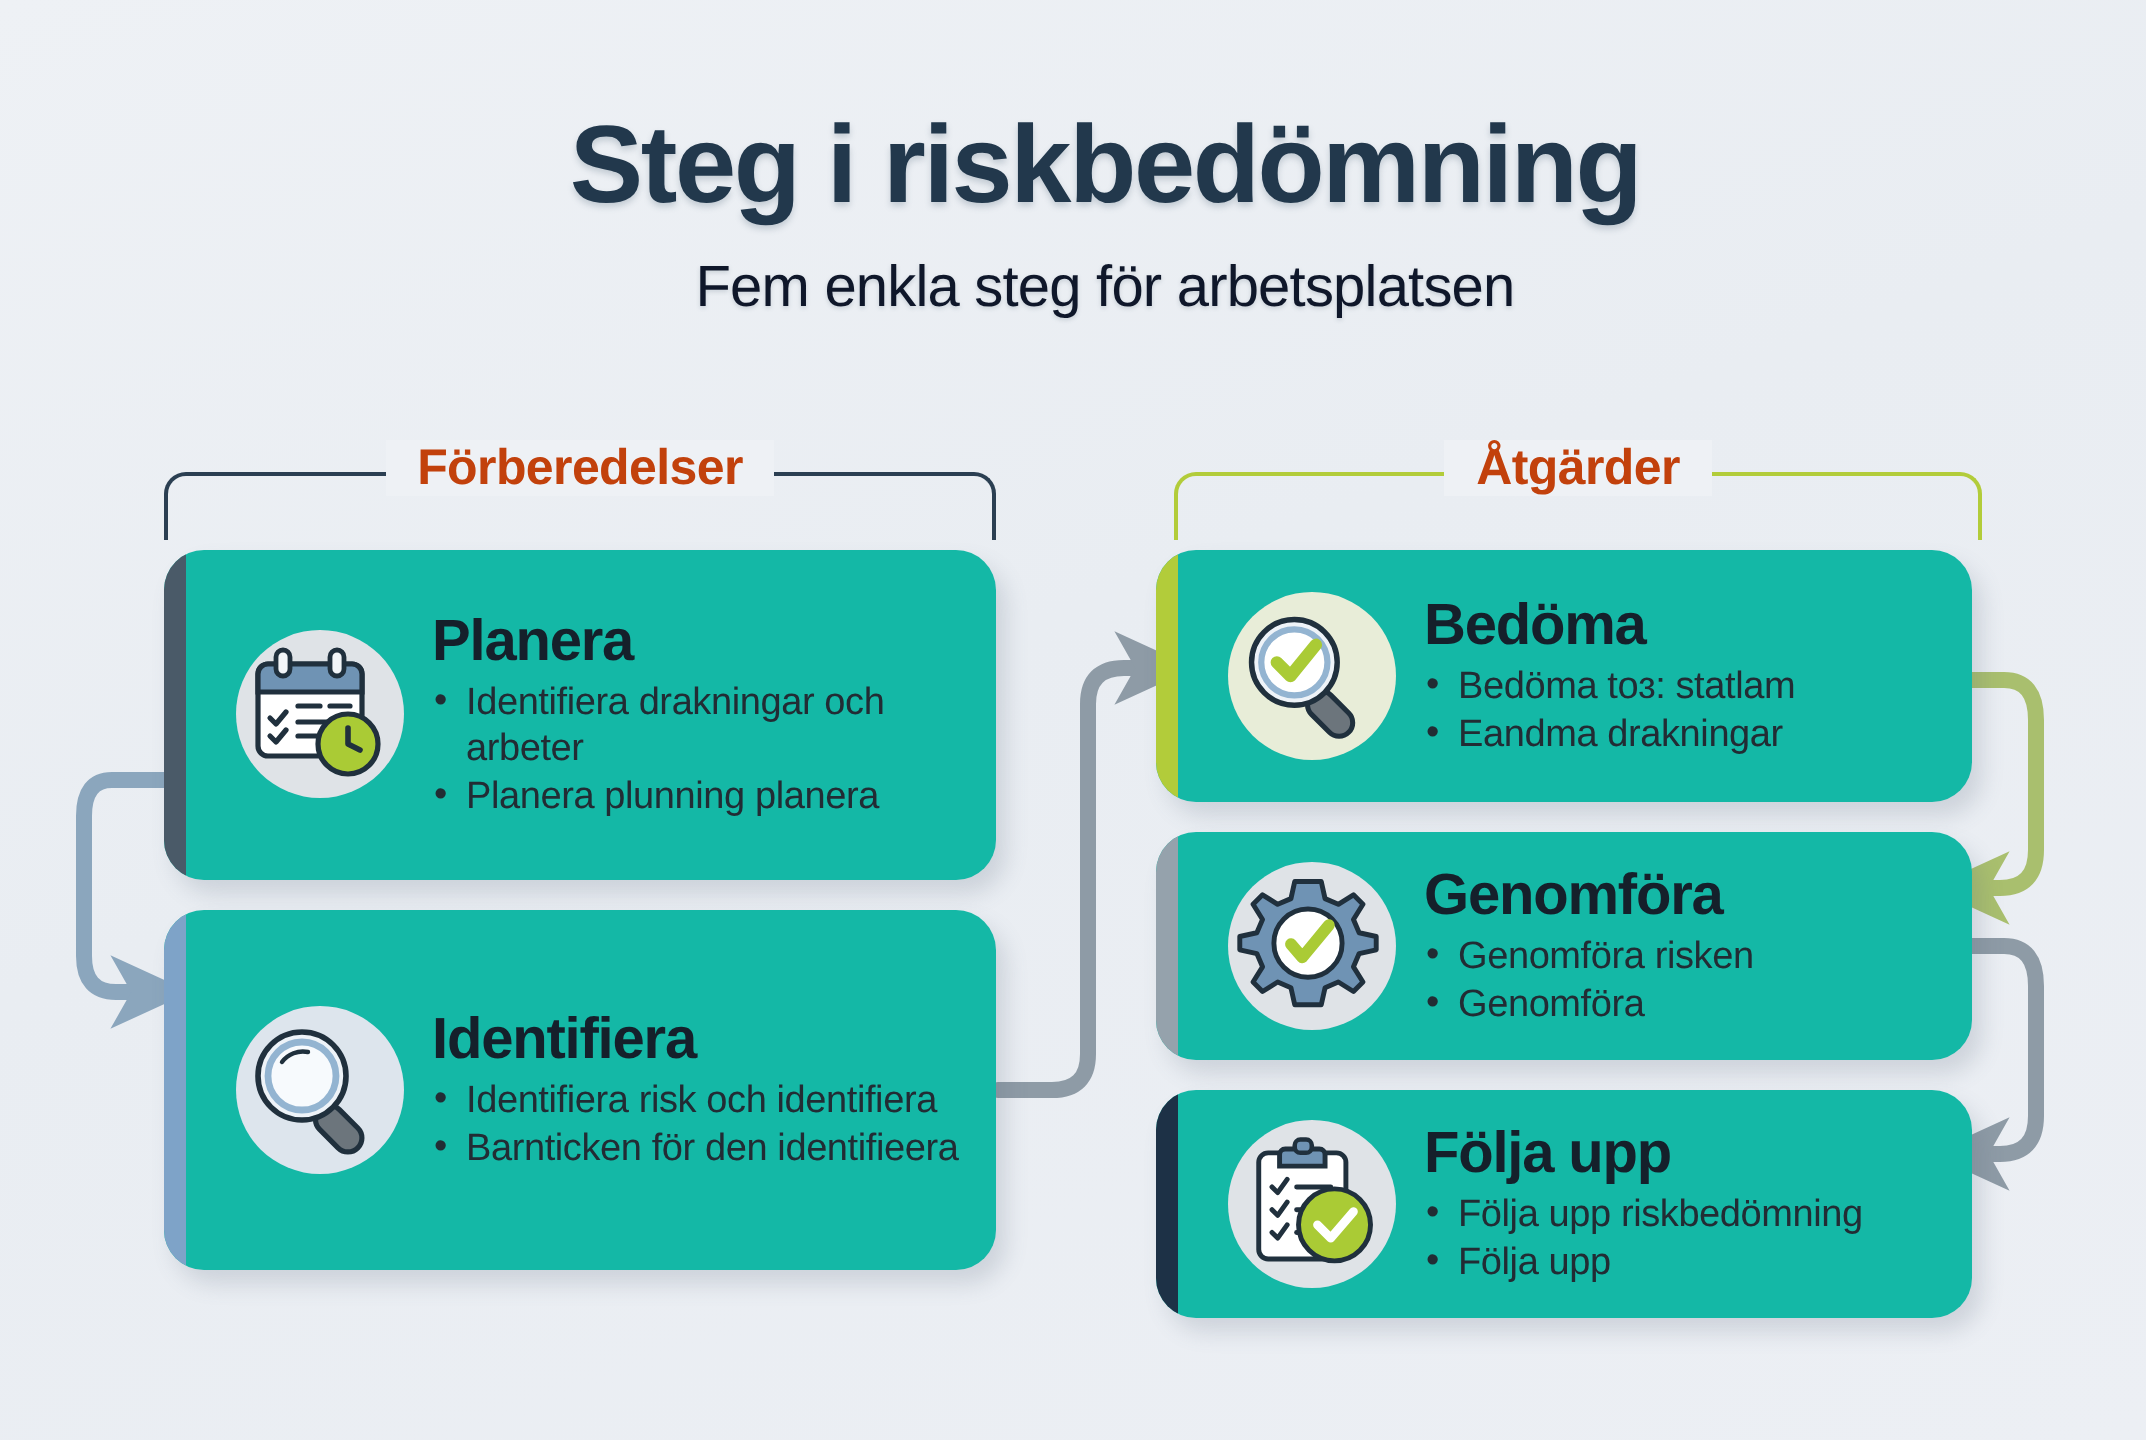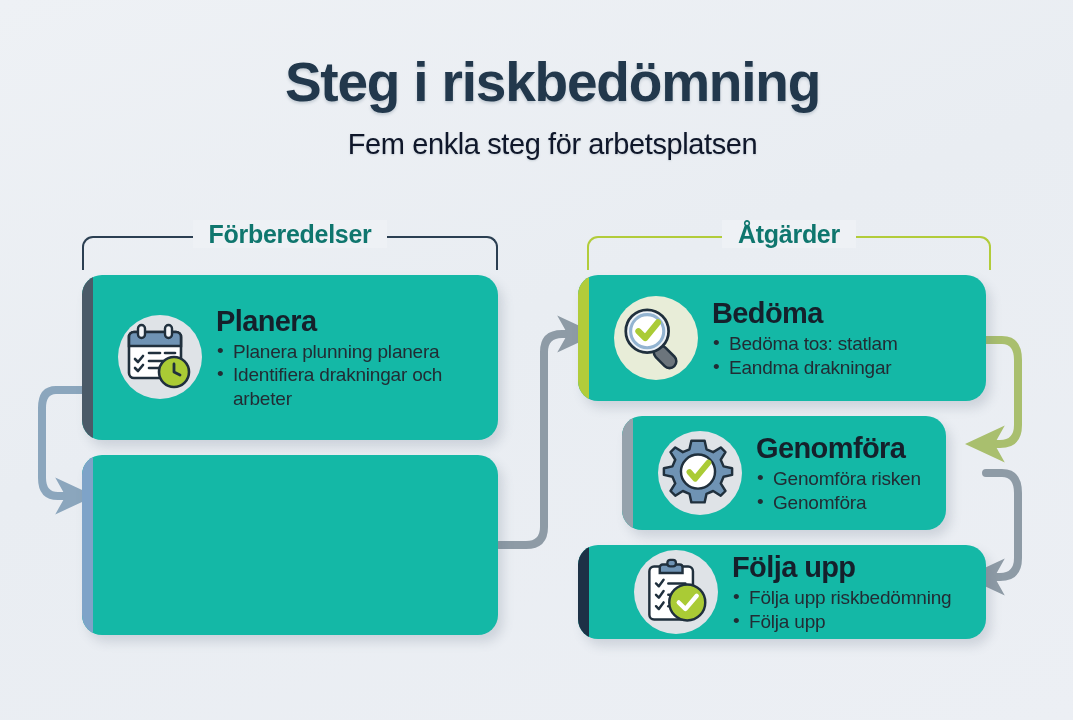--- a/index.html
+++ b/index.html
@@ -44,21 +44,21 @@
     position: absolute;
   }
   .bracket-label {
     position: absolute;
     top: -2px;
     left: 0;
     width: 100%;
     text-align: center;
     font-size: 25px;
     font-weight: bold;
-    color: #0f766e;
+    color: #c2410c;
     letter-spacing: -0.3px;
   }
   .bracket-label span {
     background: #eef1f5;
     padding: 0 16px;
     position: relative;
     z-index: 2;
   }
   .bracket-line {
     position: absolute;
@@ -220,29 +220,47 @@
         <line x1="29" y1="49" x2="46" y2="49" stroke="#20303d" stroke-width="2.6" stroke-linecap="round"></line>
         <polyline points="15,40 18,43 23,37" fill="none" stroke="#20303d" stroke-width="2.6" stroke-linecap="round" stroke-linejoin="round"></polyline>
         <polyline points="15,49 18,52 23,46" fill="none" stroke="#20303d" stroke-width="2.6" stroke-linecap="round" stroke-linejoin="round"></polyline>
         <circle cx="54" cy="53" r="15" fill="#aacb35" stroke="#20303d" stroke-width="2.6"></circle>
         <polyline points="54,45 54,53 60,56" fill="none" stroke="#20303d" stroke-width="2.8" stroke-linecap="round" stroke-linejoin="round"></polyline>
       </svg>
     </div>
     <div class="card-text">
       <div class="card-title">Planera</div>
       <ul class="bullets">
+        <li>Identifiera drakningar och arbeter</li>
         <li>Planera plunning planera</li>
-        <li>Identifiera drakningar och arbeter</li>
       </ul>
     </div>
   </div>
 </div>
 
 <div class="card" style="left:82px; top:455px; width:416px; height:180px;">
   <div class="card-accent" style="background:#7ea3c8;"></div>
+  <div class="card-inner">
+    <div class="icon-box">
+      <div class="icon-halo" style="background:#dde5ed;"></div>
+      <svg class="icon-svg" width="76" height="76" viewBox="0 0 76 76" xmlns="http://www.w3.org/2000/svg">
+        <rect x="42" y="44" width="14" height="27" rx="7" transform="rotate(-45 49 57)" fill="#6c757c" stroke="#20303d" stroke-width="2.6"></rect>
+        <circle cx="31" cy="31" r="22" fill="#eef3f8" stroke="#20303d" stroke-width="2.8"></circle>
+        <circle cx="31" cy="31" r="17" fill="#f7fafd" stroke="#93b4d1" stroke-width="3.4"></circle>
+        <path d="M21,24 a13,13 0 0 1 13,-5" fill="none" stroke="#20303d" stroke-width="2.2" stroke-linecap="round"></path>
+      </svg>
+    </div>
+    <div class="card-text">
+      <div class="card-title">Identifiera</div>
+      <ul class="bullets">
+        <li>Identifiera risk och identifiera</li>
+        <li>Barnticken för den identifieera</li>
+      </ul>
+    </div>
+  </div>
 </div>
 
 <div class="card" style="left:578px; top:275px; width:408px; height:126px;">
   <div class="card-accent" style="background:#b2cc3a;"></div>
   <div class="card-inner">
     <div class="icon-box">
       <div class="icon-halo" style="background:#e8edd8;"></div>
       <svg class="icon-svg" width="74" height="74" viewBox="0 0 76 76" xmlns="http://www.w3.org/2000/svg">
         <rect x="42" y="44" width="14" height="27" rx="7" transform="rotate(-45 49 57)" fill="#6c757c" stroke="#20303d" stroke-width="2.6"></rect>
         <circle cx="31" cy="31" r="22" fill="#eef3f8" stroke="#20303d" stroke-width="2.8"></circle>
@@ -253,21 +271,21 @@
     <div class="card-text">
       <div class="card-title">Bedöma</div>
       <ul class="bullets">
         <li>Bedöma toɜ: statlam</li>
         <li>Eandma drakningar</li>
       </ul>
     </div>
   </div>
 </div>
 
-<div class="card" style="left:578px; top:416px; width:324px; height:114px;margin-left:44px;">
+<div class="card" style="left:578px; top:416px; width:408px; height:114px;">
   <div class="card-accent" style="background:#95a2ac;"></div>
   <div class="card-inner">
     <div class="icon-box">
       <div class="icon-halo" style="background:#dfe3e7;"></div>
       <svg class="icon-svg" width="72" height="72" viewBox="0 0 76 76" xmlns="http://www.w3.org/2000/svg">
         <path d="M38,4 L45,4 L47,13 L54,16 L62,11 L67,16 L62,24 L65,31 L74,33 L74,40 L65,42 L62,49
                  L67,57 L62,62 L54,57 L47,60 L45,69 L38,69 L31,69 L29,60 L22,57 L14,62 L9,57
                  L14,49 L11,42 L2,40 L2,33 L11,31 L14,24 L9,16 L14,11 L22,16 L29,13 L31,4 Z" fill="#6f93b4" stroke="#20303d" stroke-width="2.6" stroke-linejoin="round"></path>
         <circle cx="38" cy="36.5" r="18" fill="#ffffff" stroke="#20303d" stroke-width="2.6"></circle>
         <polyline points="29,37 35,44 49,27" fill="none" stroke="#aacb35" stroke-width="6.2" stroke-linecap="round" stroke-linejoin="round"></polyline>
@@ -276,21 +294,21 @@
     <div class="card-text">
       <div class="card-title">Genomföra</div>
       <ul class="bullets">
         <li>Genomföra risken</li>
         <li>Genomföra</li>
       </ul>
     </div>
   </div>
 </div>
 
-<div class="card" style="left:578px; top:545px; width:408px; height:94px;padding-left:20px;">
+<div class="card" style="left:578px; top:545px; width:408px; height:114px;">
   <div class="card-accent" style="background:#1d3146;"></div>
   <div class="card-inner">
     <div class="icon-box">
       <div class="icon-halo" style="background:#dfe3e7;"></div>
       <svg class="icon-svg" width="72" height="72" viewBox="0 0 76 76" xmlns="http://www.w3.org/2000/svg">
         <rect x="12" y="11" width="46" height="56" rx="5" fill="#ffffff" stroke="#20303d" stroke-width="2.6"></rect>
         <path d="M26,9 h18 a3,3 0 0 1 3,3 v6 h-24 v-6 a3,3 0 0 1 3,-3 z" fill="#6f93b4" stroke="#20303d" stroke-width="2.6"></path>
         <rect x="31" y="4" width="9" height="7" rx="3" fill="#6f93b4" stroke="#20303d" stroke-width="2.4"></rect>
         <polyline points="19,29 22,32 27,25" fill="none" stroke="#20303d" stroke-width="2.6" stroke-linecap="round" stroke-linejoin="round"></polyline>
         <polyline points="19,41 22,44 27,37" fill="none" stroke="#20303d" stroke-width="2.6" stroke-linecap="round" stroke-linejoin="round"></polyline>

